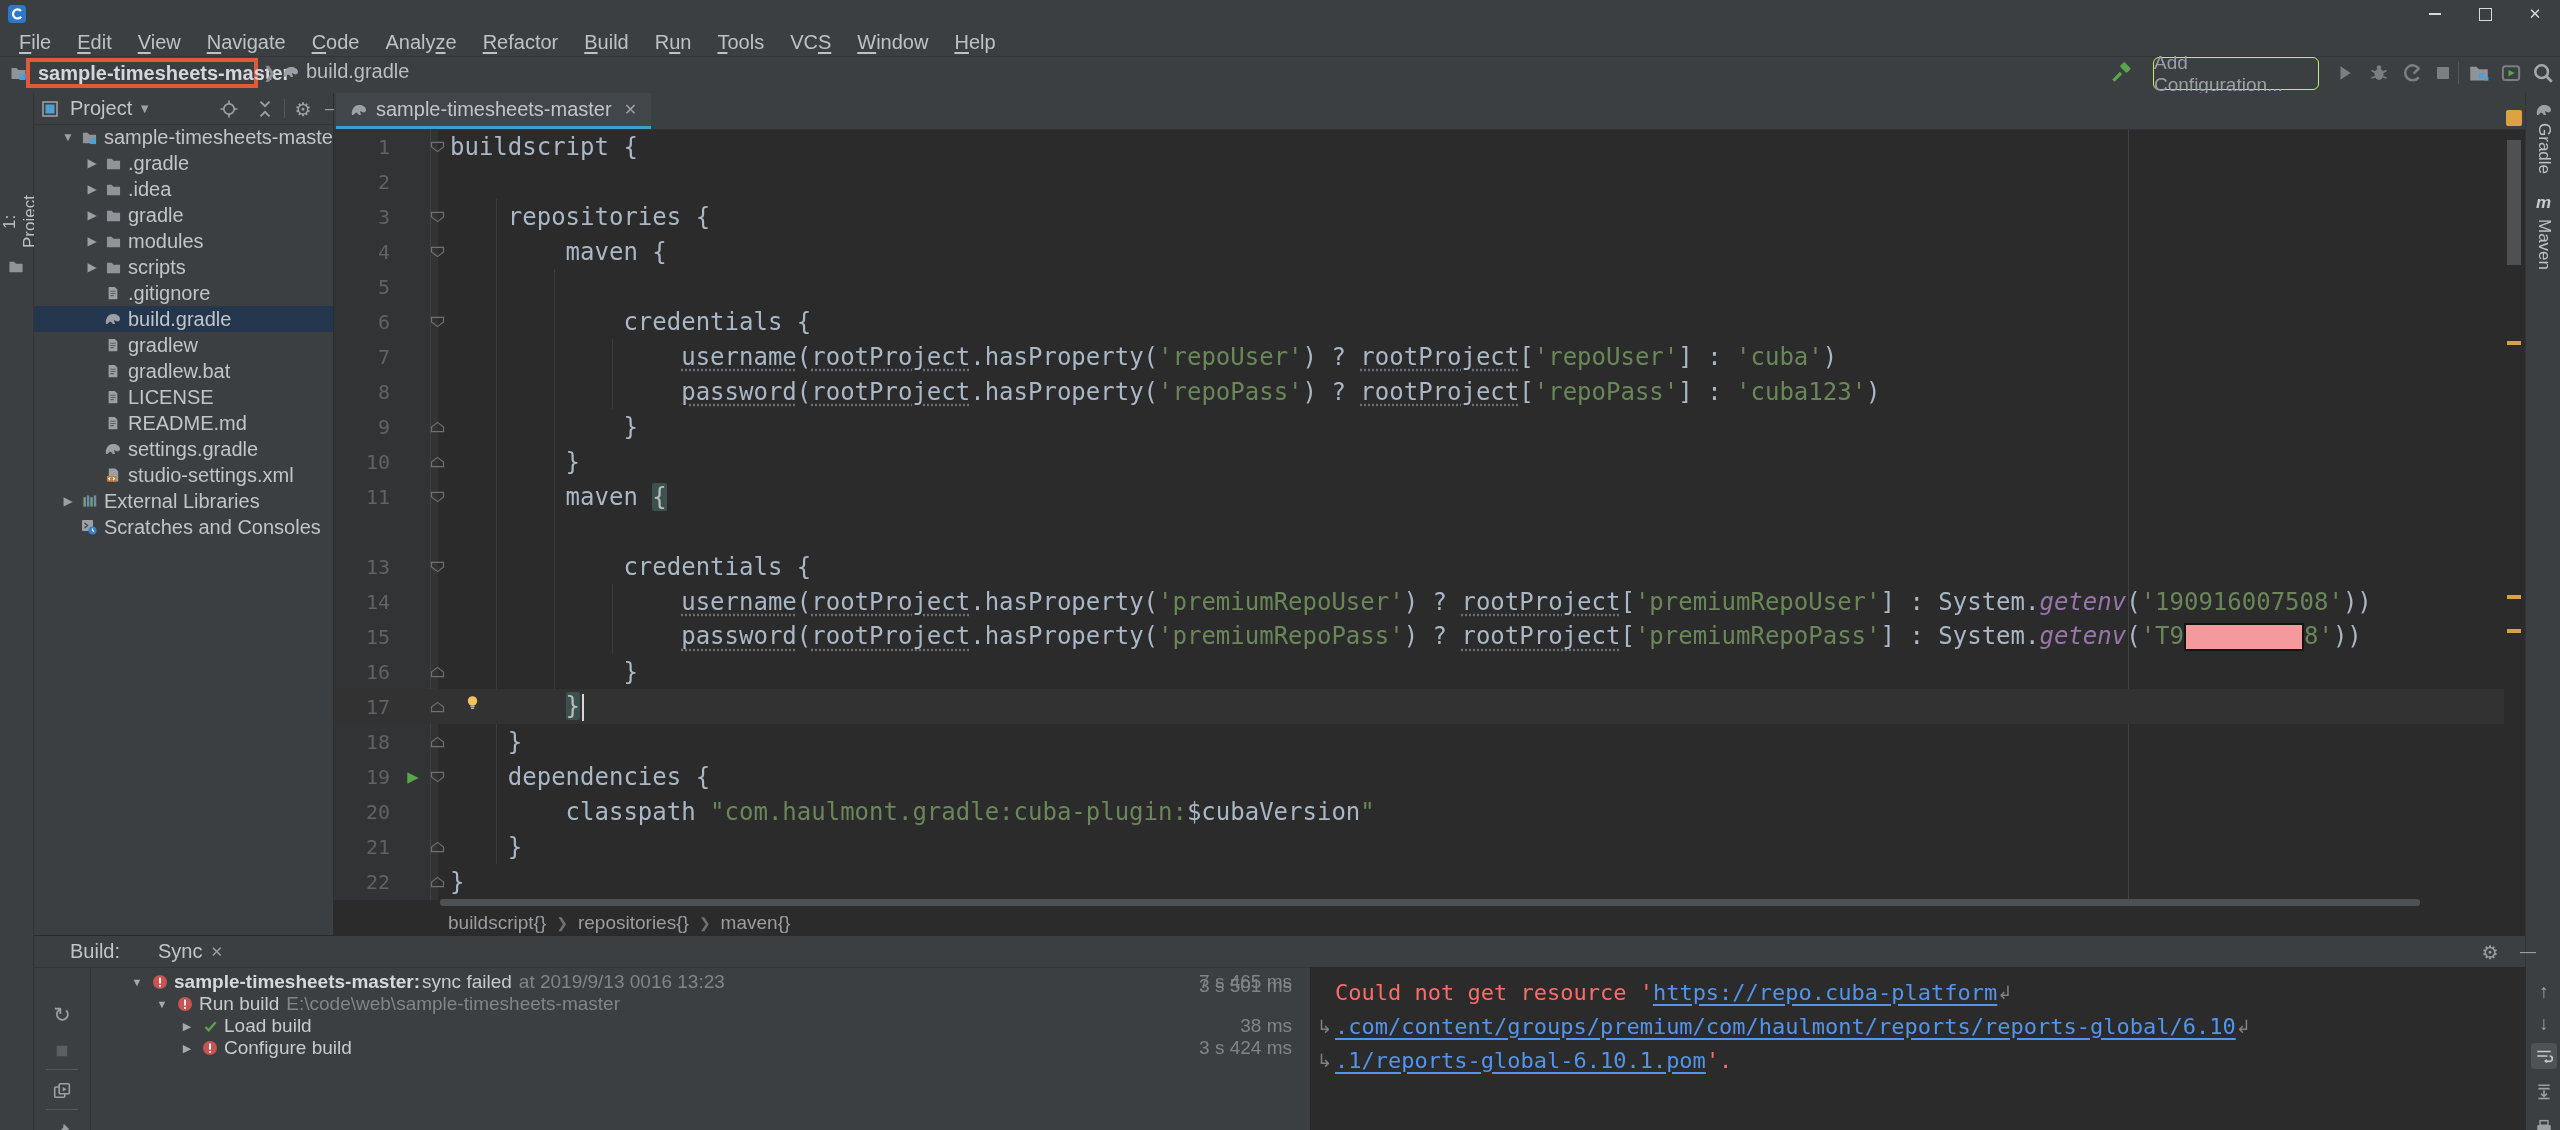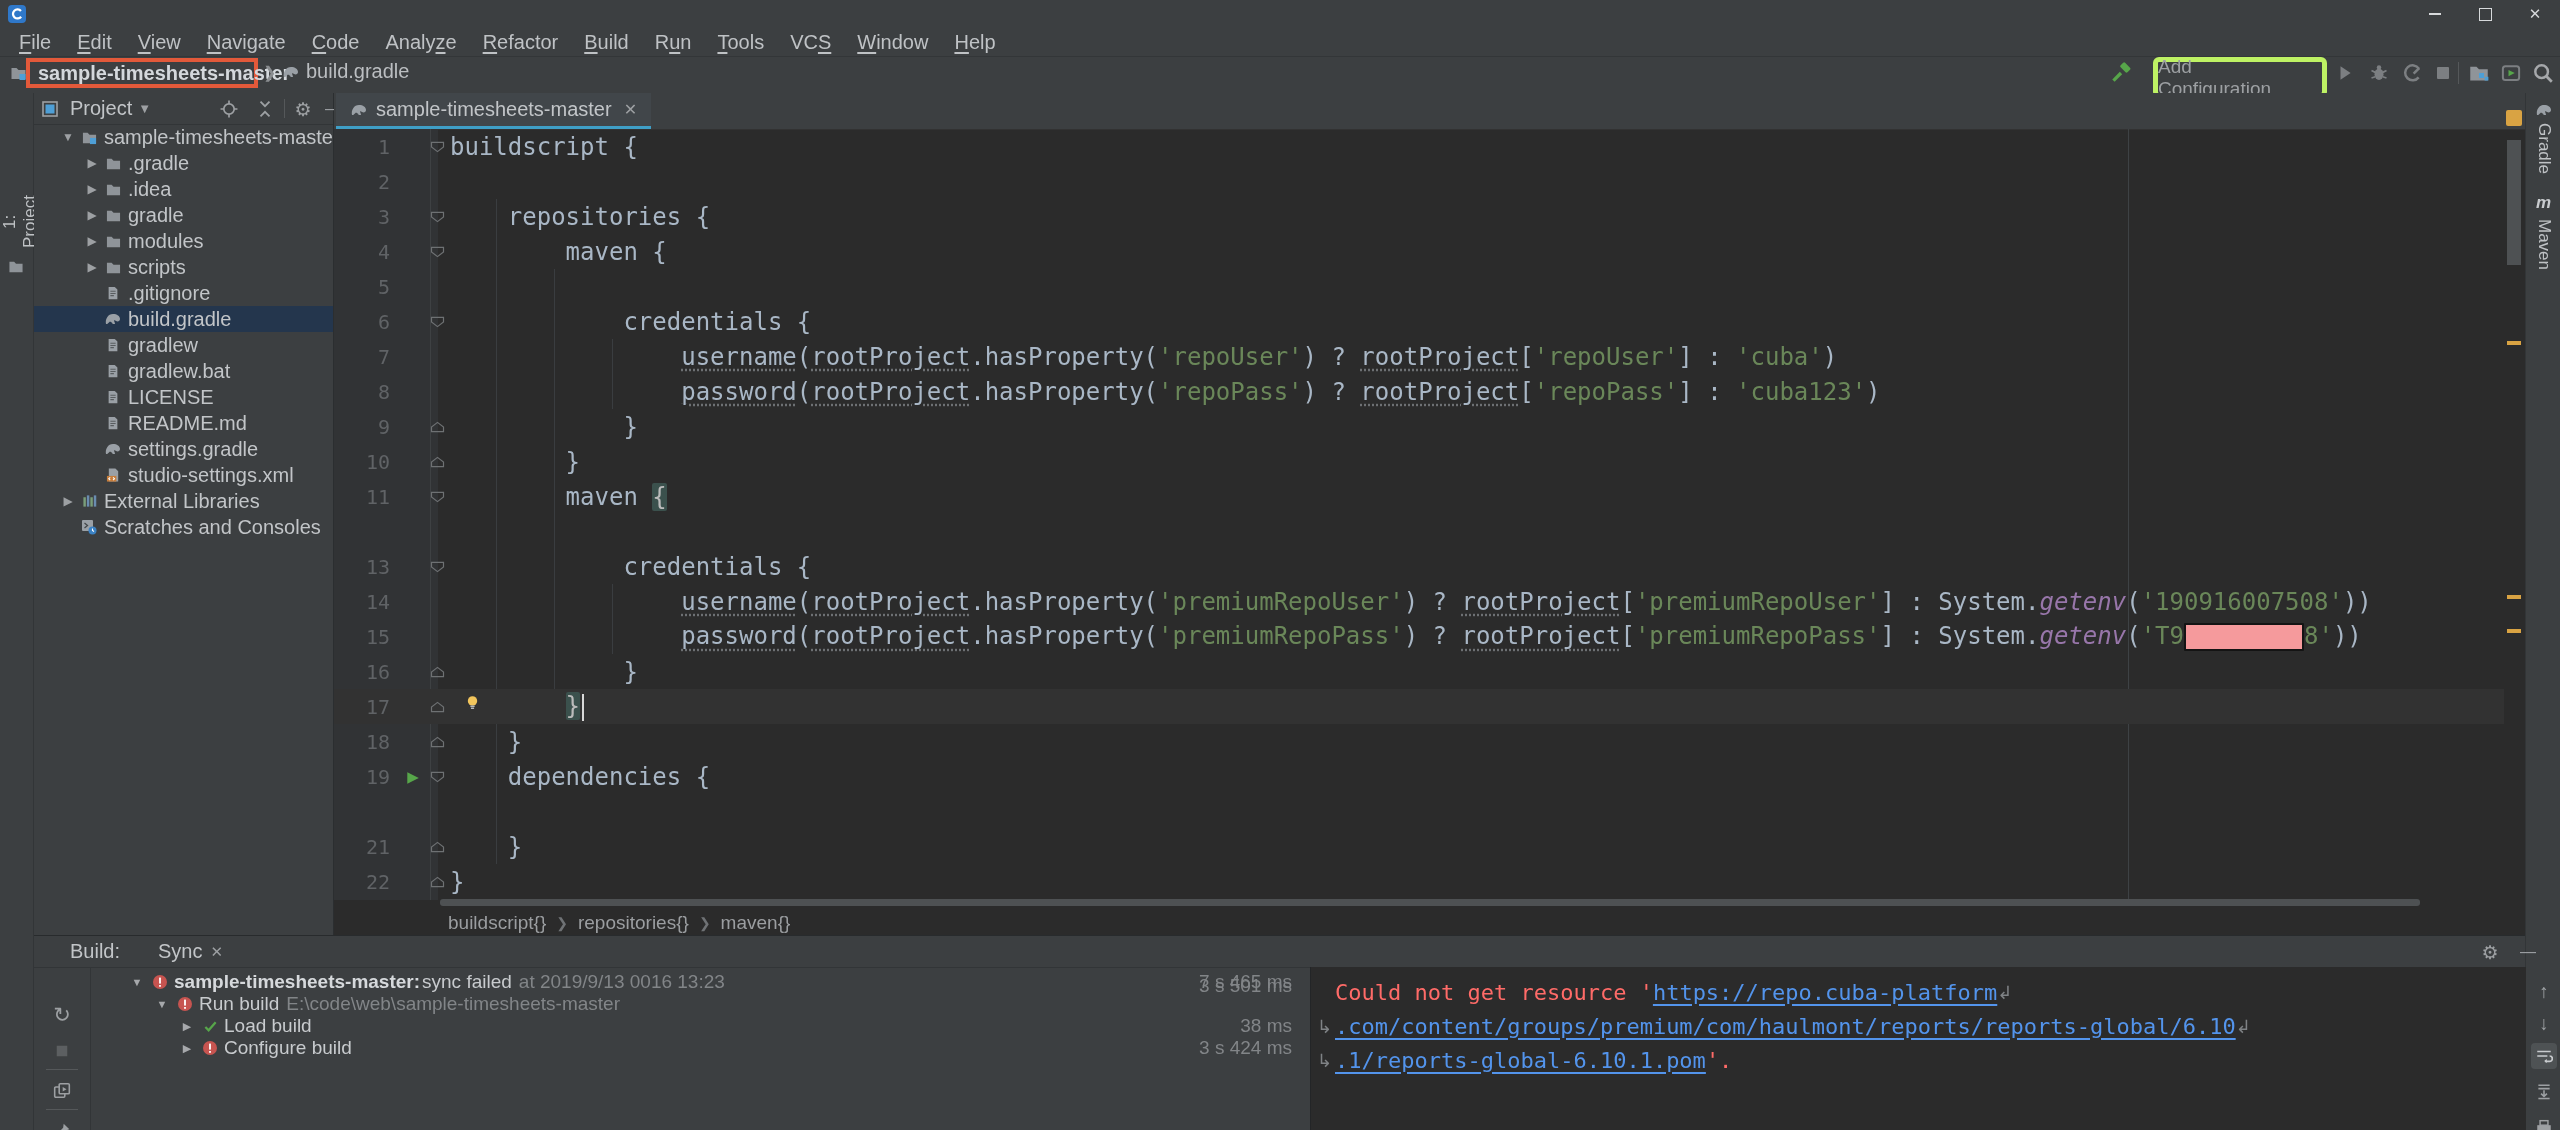--- a/index.html
+++ b/index.html
@@ -20,21 +20,21 @@
   .menubar{left:0;top:28px;width:2560px;height:29px;display:flex;align-items:center;padding-left:6px;box-sizing:border-box;border-bottom:1px solid #333638;}
   .mi{padding:0 13px;font-size:20px;color:#bfc2c5;cursor:default;}
   .mi u{text-decoration:underline;text-underline-offset:3px;}
 
   
   .crumbbar{left:0;top:57px;width:2560px;height:36px;}
   .crumb-proj{position:absolute;left:26px;top:1px;width:232px;height:30px;border:4px solid #e2593a;box-sizing:border-box;display:flex;align-items:center;padding-left:8px;}
   .crumb-proj .lbl{font-weight:bold;font-size:20px;color:#d4d8dc;white-space:nowrap;}
   .crumb-sep{position:absolute;left:263px;top:6px;color:#8a8d90;font-size:16px;}
   .crumb-file{position:absolute;left:282px;top:3px;display:flex;align-items:center;gap:6px;font-size:20px;color:#bbbec1;}
-  .addcfg{position:absolute;left:2153px;top:0px;width:164px;height:31px;border:5px solid #bef264;border-radius:6px;
+  .addcfg{position:absolute;left:2153px;top:0px;width:164px;height:31px;border:1px solid #bef264;border-radius:6px;
           display:flex;align-items:center;justify-content:center;font-size:19px;color:#9da0a3;}
   .tbicon{position:absolute;top:3px;width:26px;height:26px;display:flex;align-items:center;justify-content:center;}
   .tbsep{position:absolute;top:5px;width:1px;height:22px;background:#55585a;}
 
   
   .stripe-left{left:0;top:93px;width:33px;height:1037px;background:#3c3f41;border-right:1px solid #323537;}
   .vlabel-left{position:absolute;left:0;top:96px;width:33px;writing-mode:vertical-rl;transform:rotate(180deg);
                font-size:17px;color:#bfc2c5;text-align:center;height:66px;}
   .stripe-left .icon{position:absolute;left:8px;top:166px;}
 
@@ -656,20 +656,26 @@
           </span>
           <span class="fslot">
             <span>
               <svg width="15" height="12" viewBox="0 0 16 13">
                 <path d="M1.5 1.5 h13 v5 L8 11.5 1.5 6.5 z" fill="none" stroke="#6e7173" stroke-width="1.3"></path>
               </svg>
             </span>
           </span>
           <span class="ct"><span class="p">    dependencies {</span></span>
         </div>
+        <div class="cl" style="top: 665px;">
+          <span class="num">20</span>
+          <span class="gslot"></span>
+          <span class="fslot"></span>
+          <span class="ct"><span class="p">        classpath </span><span class="s">"com.haulmont.gradle:cuba-plugin:</span><span class="v">$cubaVersion</span><span class="s">"</span></span>
+        </div>
         <div class="cl" style="top: 700px;">
           <span class="num">21</span>
           <span class="gslot"></span>
           <span class="fslot">
             <span>
               <svg width="15" height="12" viewBox="0 0 16 13">
                 <path d="M1.5 11.5 h13 v-5 L8 1.5 1.5 6.5 z" fill="none" stroke="#6e7173" stroke-width="1.3"></path>
               </svg>
             </span>
           </span>

